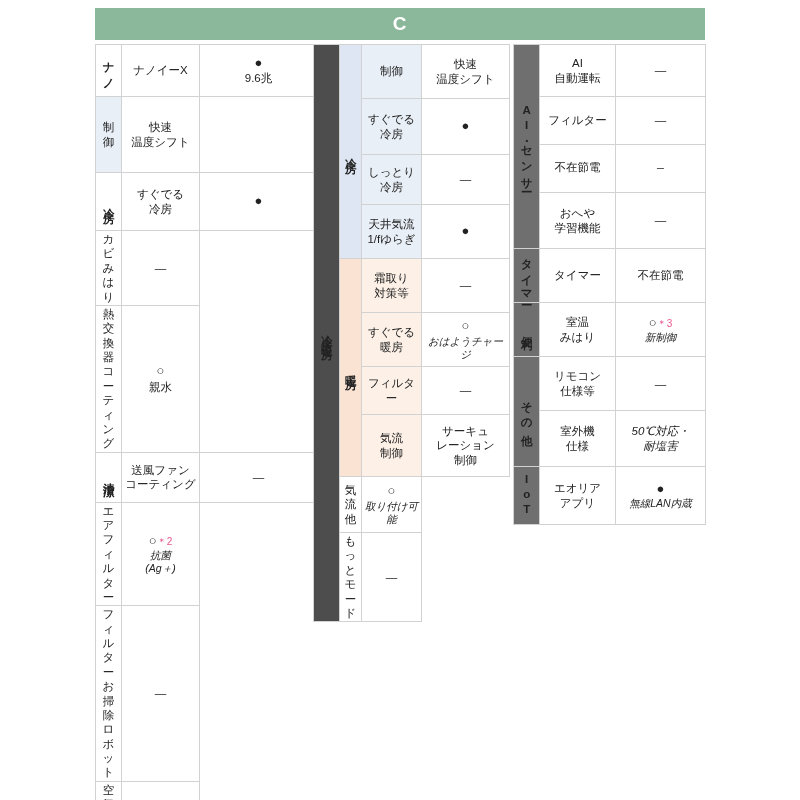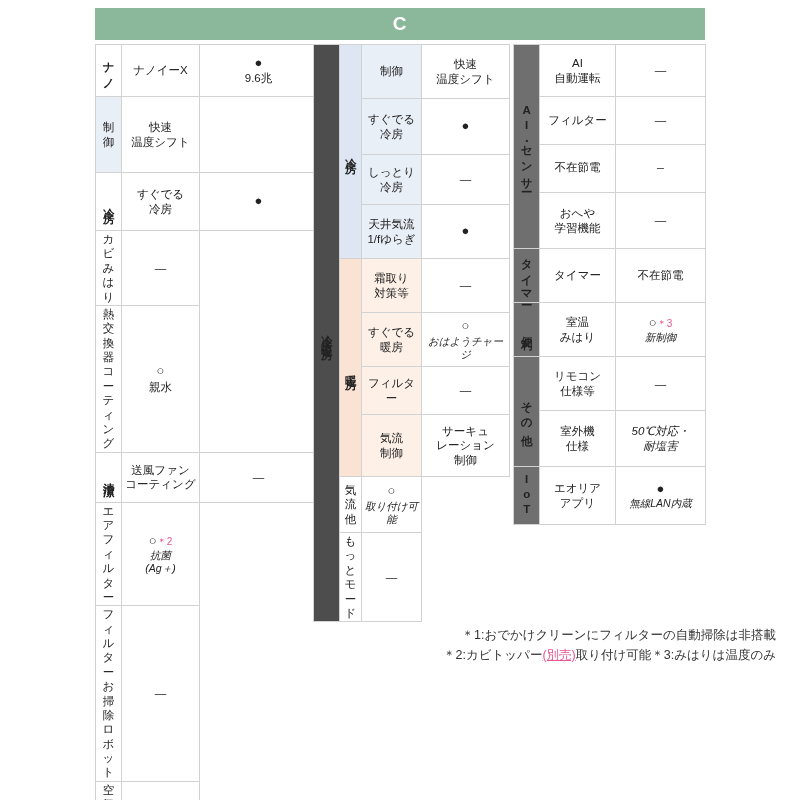--- a/index.html
+++ b/index.html
@@ -285,20 +285,14 @@
         <td class="vcat vcat-gray">IoT</td>
         <td class="lbl lbl-plain">エオリア<br>アプリ</td>
         <td class="val">
           <div class="dot"></div>
             <div class="small">無線LAN内蔵</div>
         </td>
       </tr>
     </tbody>
   </table>
 
-  <div class="footnotes">
-    <div class="fn-line"><span>＊1:おでかけクリーンにフィルターの自動掃除は非搭載</span></div>
-    <div class="fn-line">
-      <span>＊2:カビトッパー</span><u class="num">(別売)</u><span>取り付け可能</span><span>＊3:みはりは温度のみ</span>
-    </div>
-  </div>
 
 </div>
 
 </body></html>

